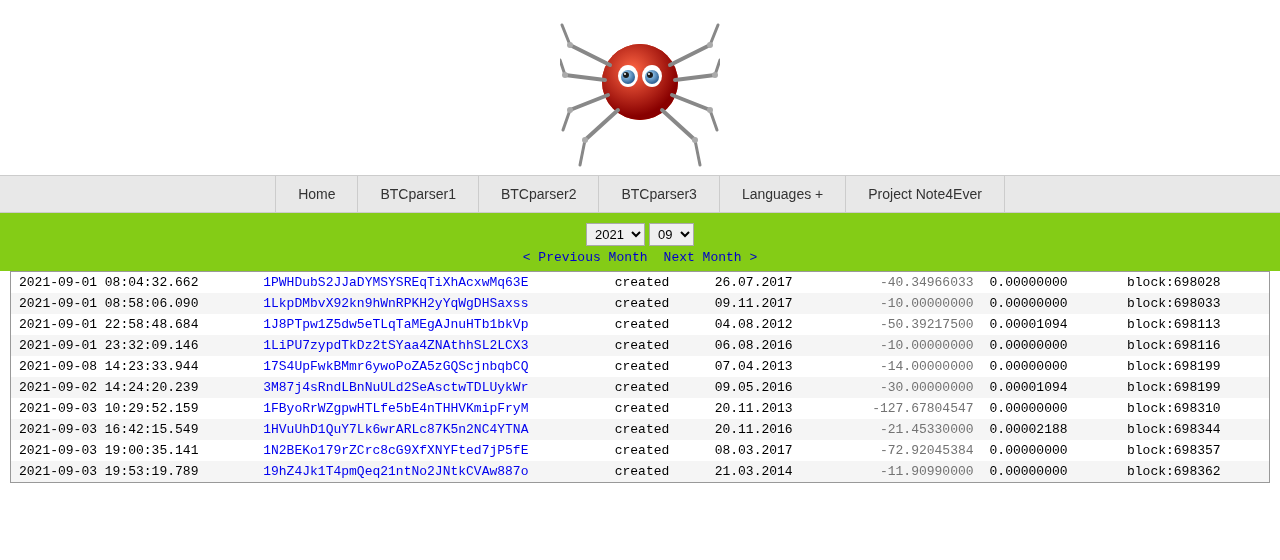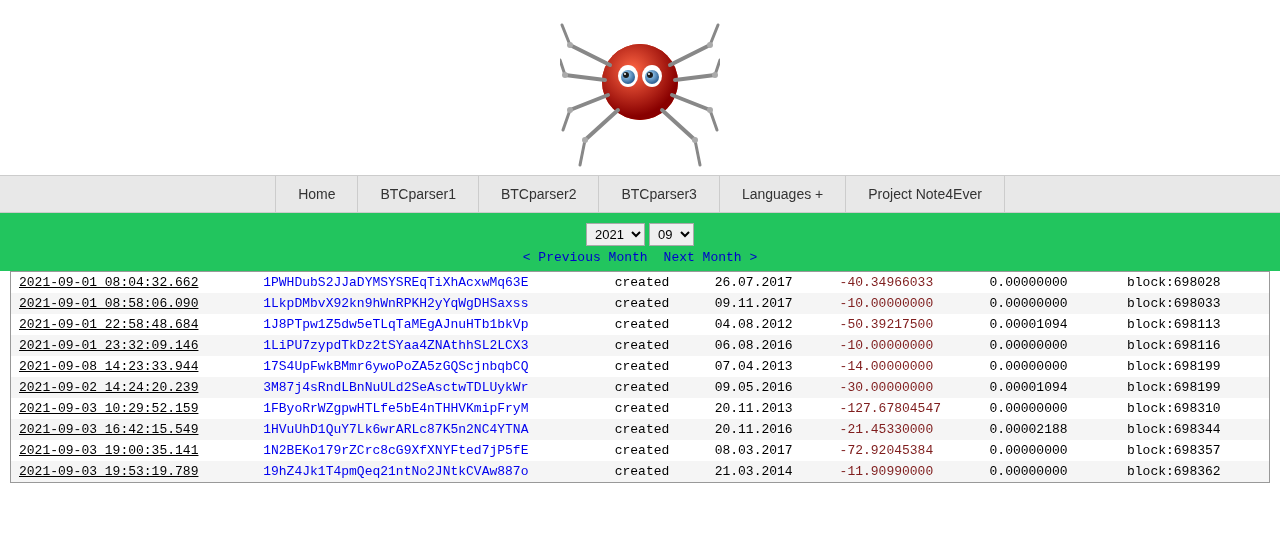--- a/index.html
+++ b/index.html
@@ -45,21 +45,21 @@
     .nav-item:first-child {
       border-left: 1px solid #ccc;
     }
 
     
     .date-controls {
       display: flex;
       flex-direction: column;
       align-items: center;
       padding: 10px 0 6px 0;
-      background: #22c55e;
+      background: #84cc16;
     }
 
     .date-selects {
       display: flex;
       gap: 4px;
       align-items: center;
       margin-bottom: 4px;
     }
 
     .date-select {
@@ -105,36 +105,36 @@
     .data-table tr:nth-child(odd) {
       background: #fff;
     }
     .data-table tr:nth-child(even) {
       background: #f5f5f5;
     }
 
     .data-table .col-datetime {
       color: #000;
       min-width: 180px;
-      text-decoration: underline;
     }
     .data-table .col-address {
       color: #0000ee;
       cursor: pointer;
     }
     .data-table .col-action {
       color: #000;
       min-width: 80px;
     }
     .data-table .col-created-date {
       color: #000;
       min-width: 100px;
     }
     .data-table .col-amount {
-      color: #7f1d1d;
+      color: #737373;
+      text-align: right;
       min-width: 120px;
     }
     .data-table .col-fee {
       color: #000;
       min-width: 110px;
     }
     .data-table .col-block {
       color: #000;
       min-width: 120px;
     }

